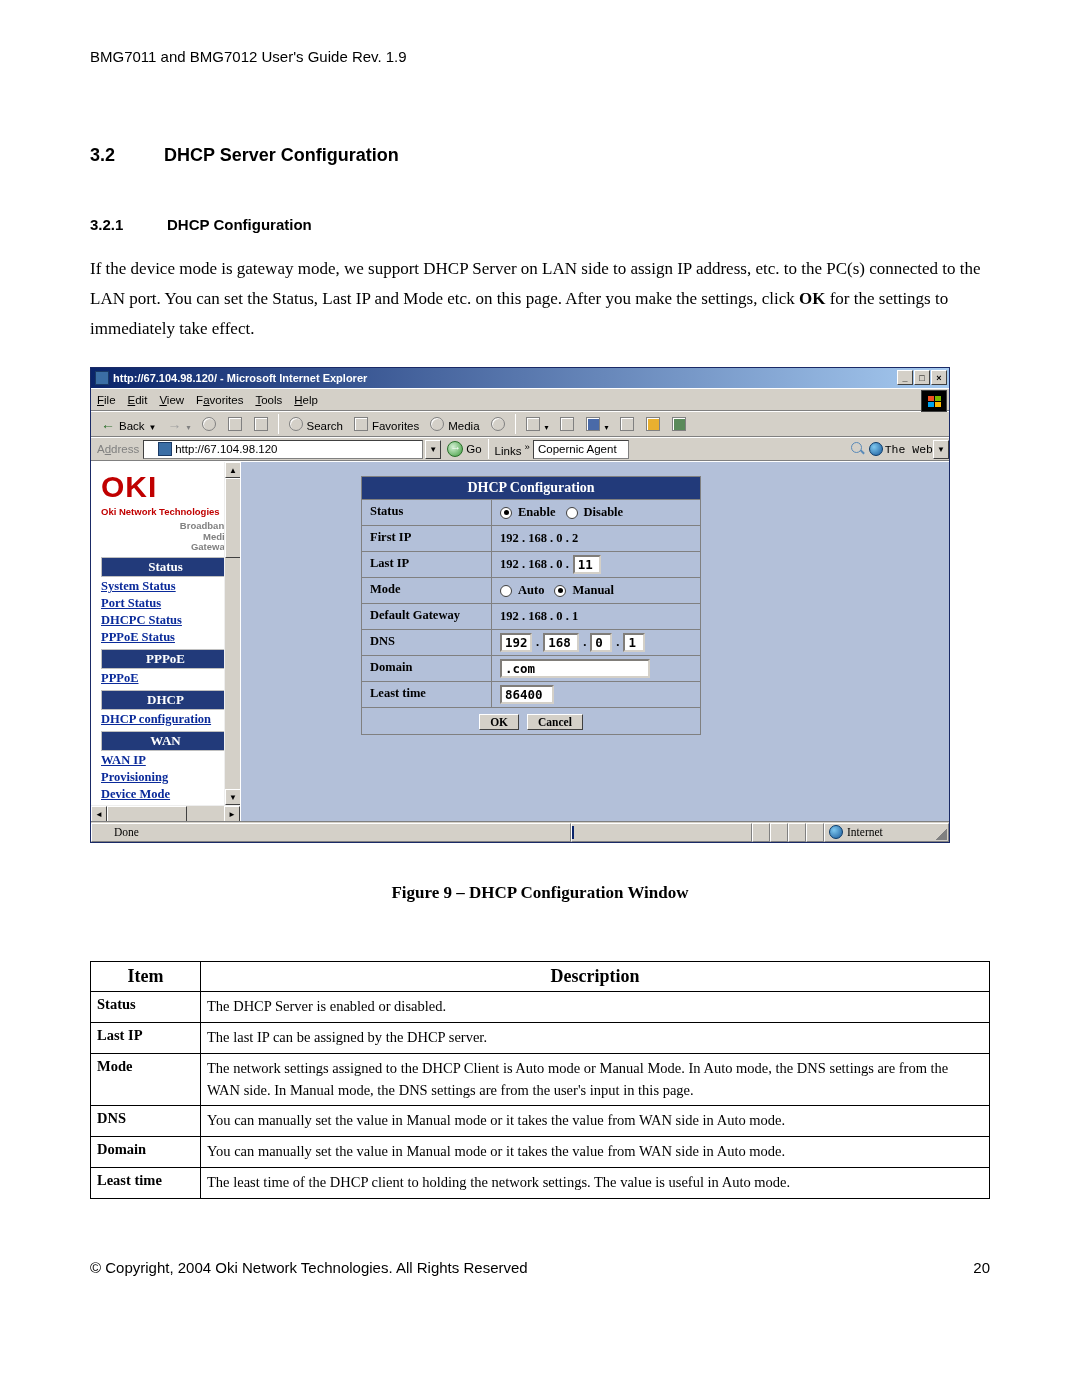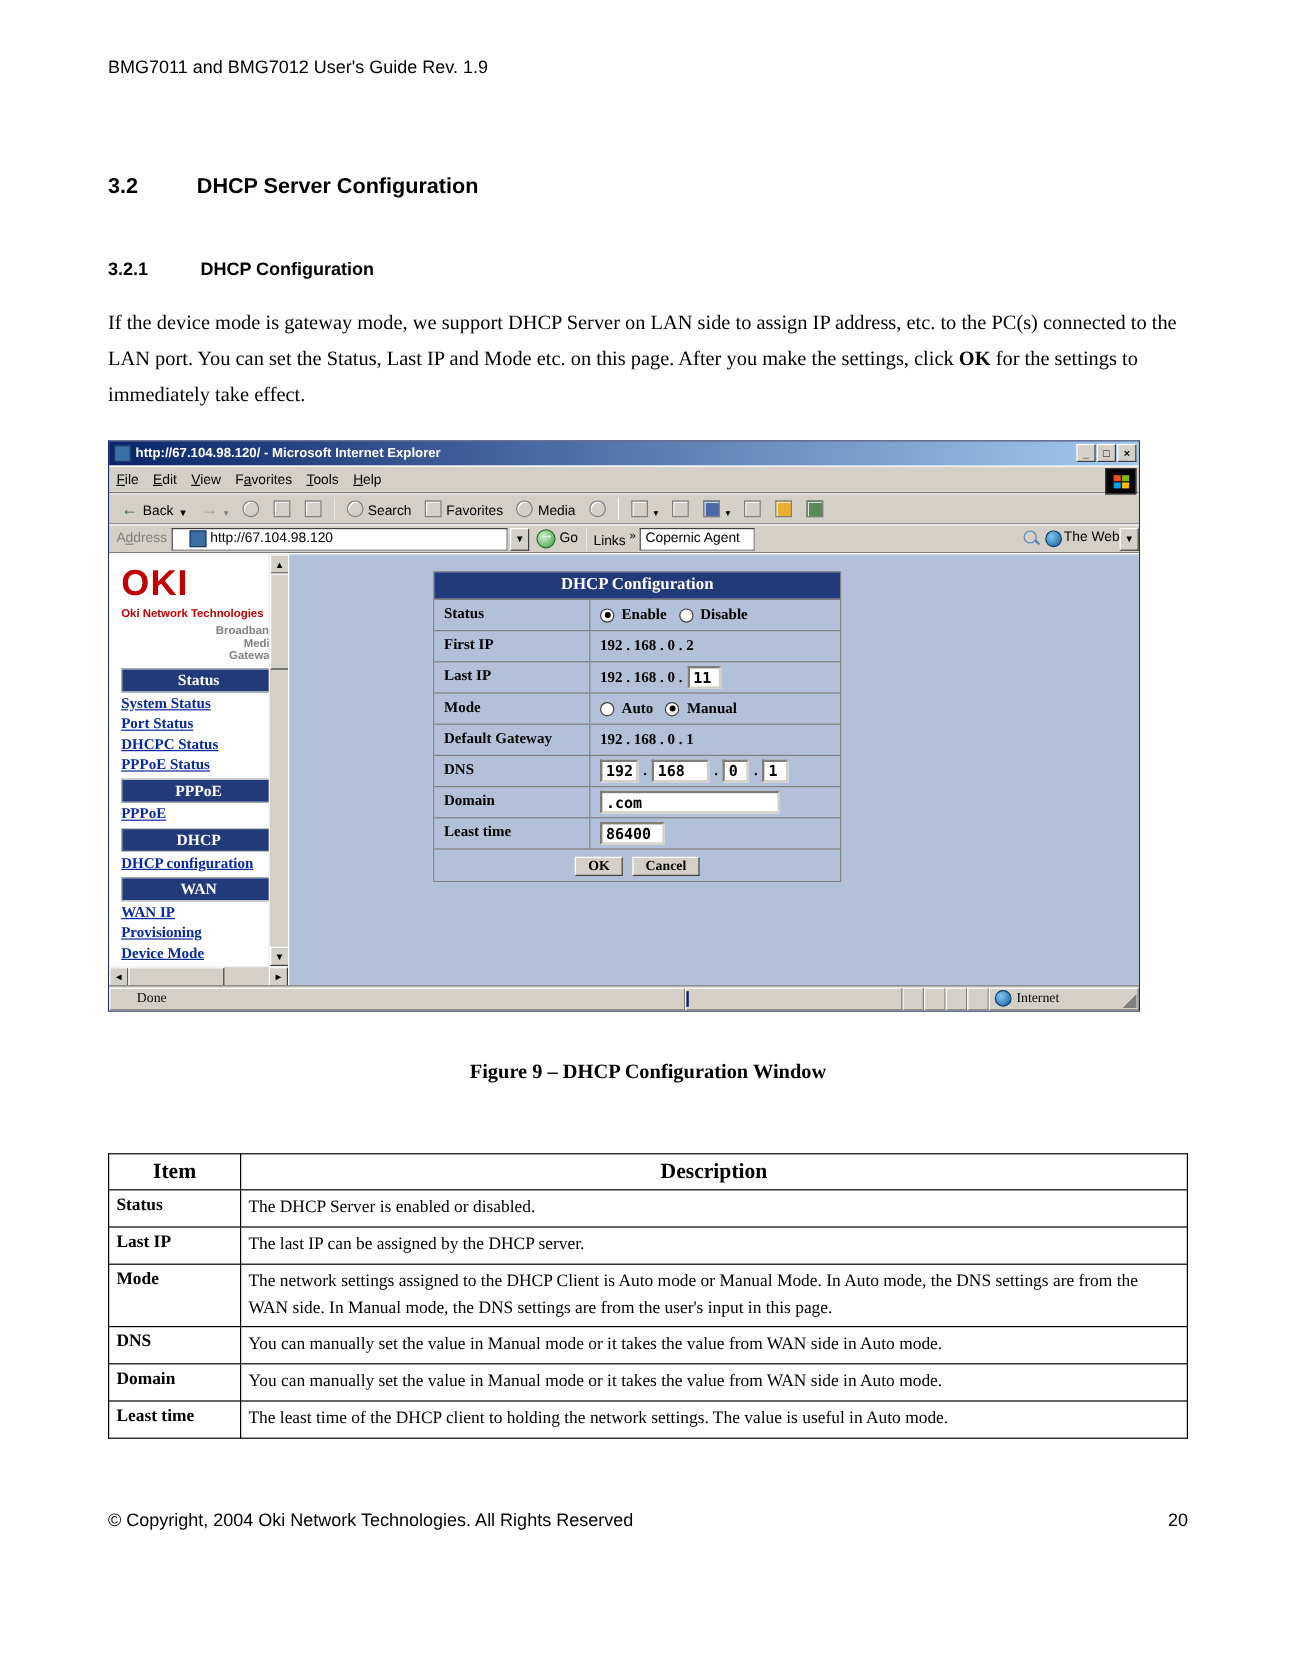--- a/index.html
+++ b/index.html
@@ -158,21 +158,21 @@
   .addr-dd { width:16px;height:19px;background:#d4d0c8;border:1px solid #fff;border-right-color:#404040;border-bottom-color:#404040;display:flex;align-items:center;justify-content:center;font-size:8px;}
   .go-btn { display:flex;align-items:center;gap:3px;margin-left:6px;}
   .go-ic { width:16px;height:16px;border-radius:50%;background:radial-gradient(circle at 5px 5px,#d4f0d4,#3a9a3a);border:1px solid #2a6e2a;position:relative;}
   .go-ic::after { content:"→"; position:absolute; left:2px; top:-2px; font-size:11px; color:#fff;}
   .links-sep { width:1px;height:20px;background:#808080;border-right:1px solid #fff;margin:0 6px;}
   .copernic { background:#fff;border:1px solid #808080;border-top-color:#404040;border-left-color:#404040;height:19px;width:96px;padding-left:4px;display:flex;align-items:center;margin-left:3px;}
   .search-ic { flex:1;}
   .mag { width:16px;height:16px; margin-right:3px; position:relative;}
   .mag::before { content:""; position:absolute; left:1px; top:1px; width:9px;height:9px;border:1.5px solid #5a8ab8;border-radius:50%;}
   .mag::after { content:""; position:absolute; left:10px; top:10px; width:5px;height:1.5px;background:#5a8ab8;transform:rotate(45deg);}
-  .theweb { display:flex;align-items:flex-start;gap:2px;}
+  .theweb { display:flex;align-items:flex-end;gap:2px;font-family:Liberation Mono, monospace;}
   .globe { width:14px;height:14px;border-radius:50%;background:radial-gradient(circle at 4px 4px,#7ec8f0,#1a5a9a);border:1px solid #0a3a6a;}
   .addr-dd2 { width:16px;height:19px;background:#d4d0c8;border:1px solid #fff;border-right-color:#404040;border-bottom-color:#404040;display:flex;align-items:center;justify-content:center;font-size:8px;margin-left:auto;}
 
   .ie-body {
     display:flex;
     height: 360px;
     border-top: 1px solid #fff;
     background:#fff;
   }
   .sidebar-wrap { width:150px; display:flex; flex-direction:column; background:#fff; border-right:1px solid #fff;}
@@ -473,21 +473,21 @@
 
         <div class="form-row">
           <div class="form-label">Default Gateway</div>
           <div class="form-field">192 . 168 . 0 . 1</div>
         </div>
 
         <div class="form-row">
           <div class="form-label">DNS</div>
           <div class="form-field">
             <span class="txt-in" style="width:32px">192</span>.
-            <span class="txt-in" style="width:48px">168</span>.
+            <span class="txt-in" style="width:36px">168</span>.
             <span class="txt-in" style="width:22px">0</span>.
             <span class="txt-in" style="width:22px">1</span>
           </div>
         </div>
 
         <div class="form-row">
           <div class="form-label">Domain</div>
           <div class="form-field">
             <span class="txt-in" style="width:150px;font-family:monospace">.com</span>
           </div>

